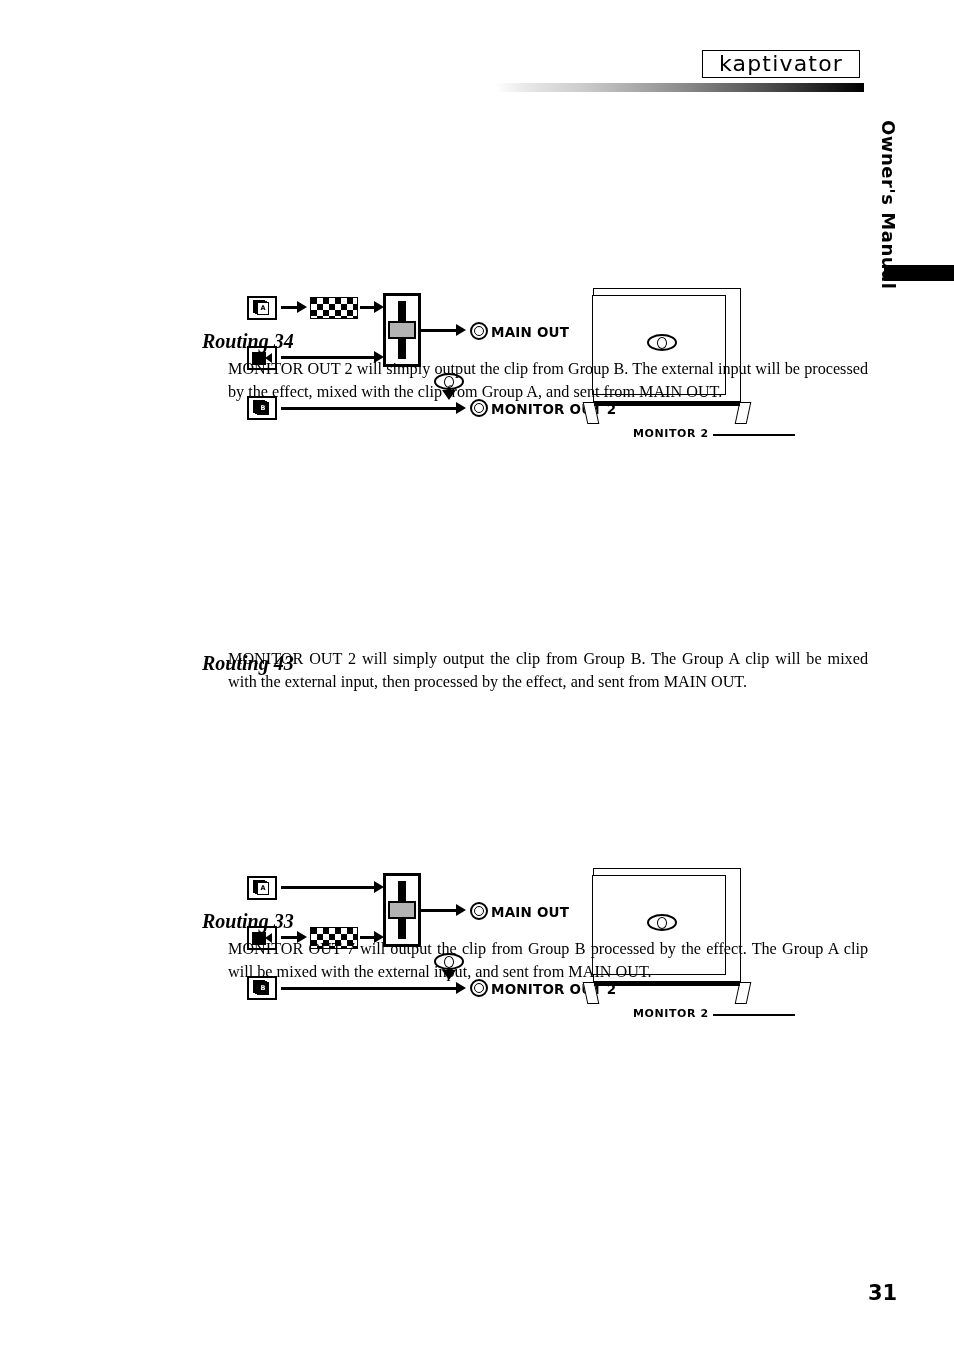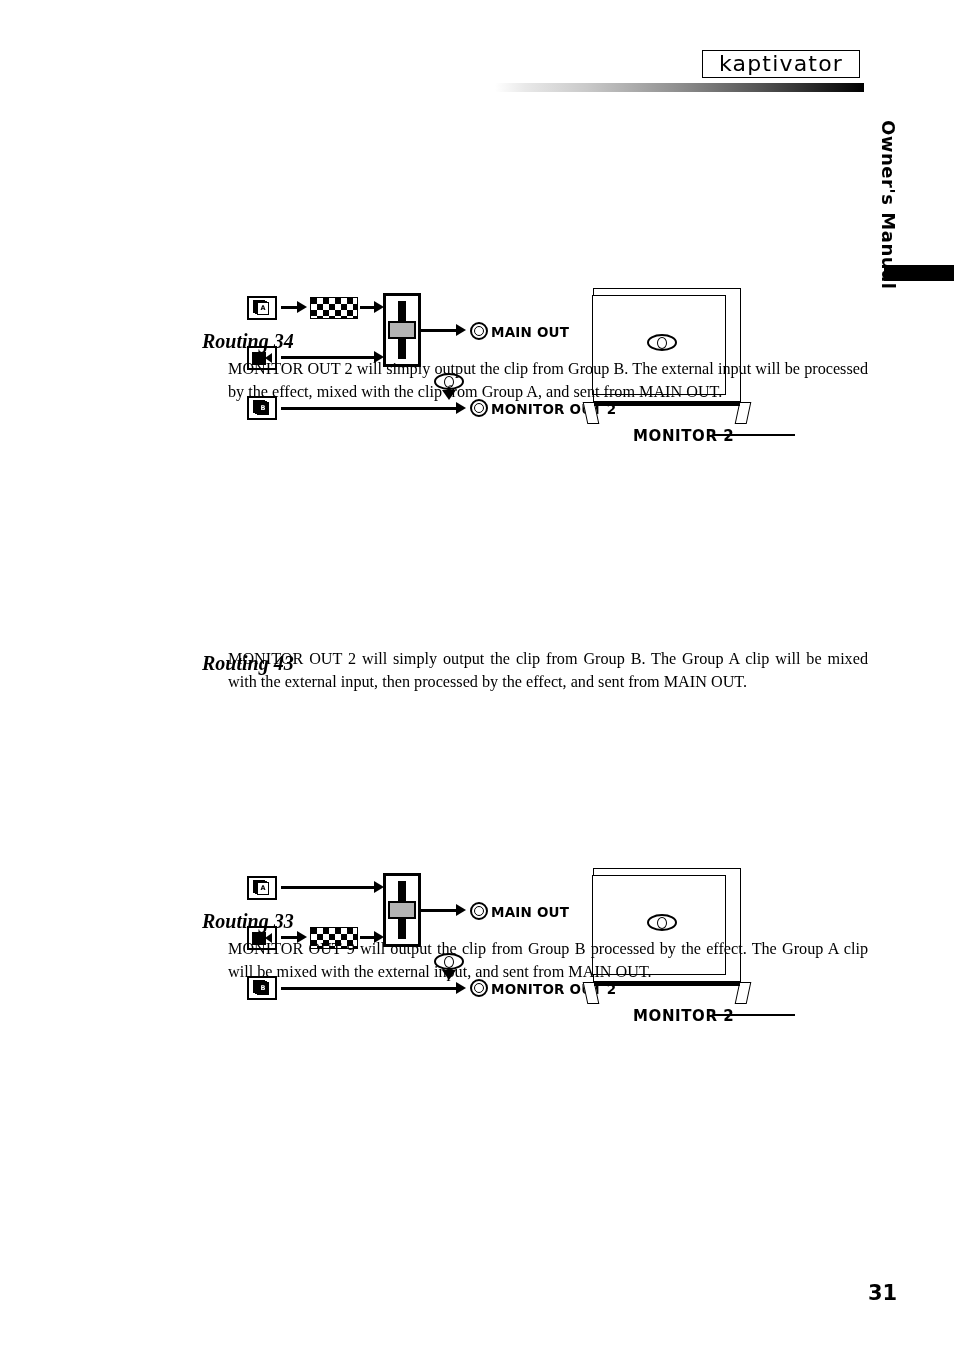--- a/index.html
+++ b/index.html
@@ -218,21 +218,21 @@
     border:1.6px solid #000; background:#fff;
   }
   .monitor .leg-l { left:0px; transform: skewX(12deg); }
   .monitor .leg-r { left:152px; transform: skewX(-12deg); }
   .monitor .eye-c {
     position:absolute; left:62px; top:46px;
   }
   .monitor .mlabel {
     position:absolute; top:139px; left:48px;
     font-family:"DejaVu Sans", sans-serif;
-    font-weight:bold; font-size:15px; letter-spacing:0.6px;
+    font-weight:bold; font-size:11px; letter-spacing:0.6px;
     color:#000; white-space:nowrap;
   }
   .monitor .mline {
     position:absolute; top:146px; left:128px;
     width:82px; height:1.6px; background:#000;
   }
 </style>
 </head>
 <body>
 
@@ -394,21 +394,21 @@
   <div class="monitor" style="left:585px; top:728px;">
 
     <div class="eye-c">
       
     </div>
 
   </div>
 </div>
 
 <div class="routing-head" style="top:910px;">Routing 33</div>
-<div class="routing-body" style="top:938px;">MONITOR OUT 9 will output the clip from Group B processed by the effect. The Group A clip will be mixed with the external input, and sent from MAIN OUT.</div>
+<div class="routing-body" style="top:938px;">MONITOR OUT 7 will output the clip from Group B processed by the effect. The Group A clip will be mixed with the external input, and sent from MAIN OUT.</div>
 
 <div class="diagram" style="top:1010px;">
 
   <div class="monitor" style="left:585px; top:1018px;">
 
     <div class="eye-c">
       
     </div>
 
   </div>

